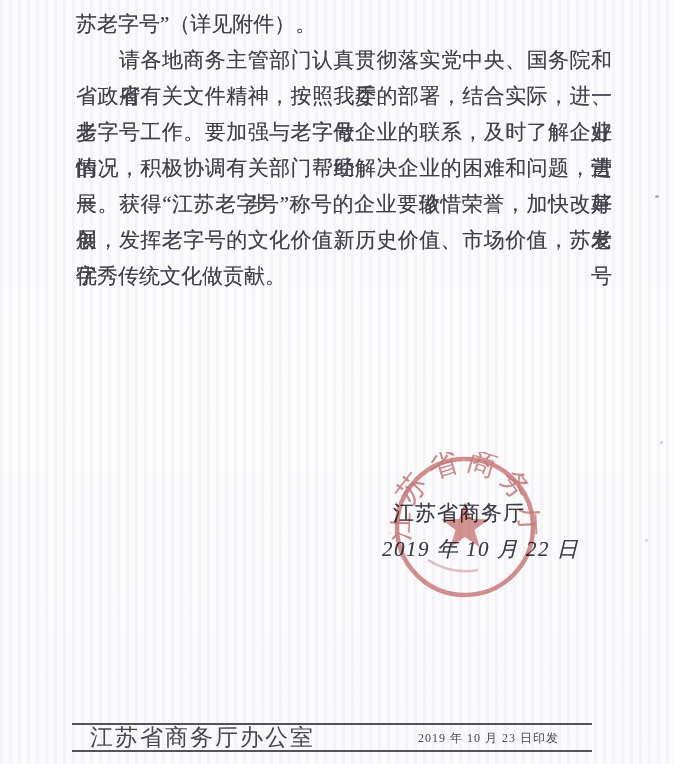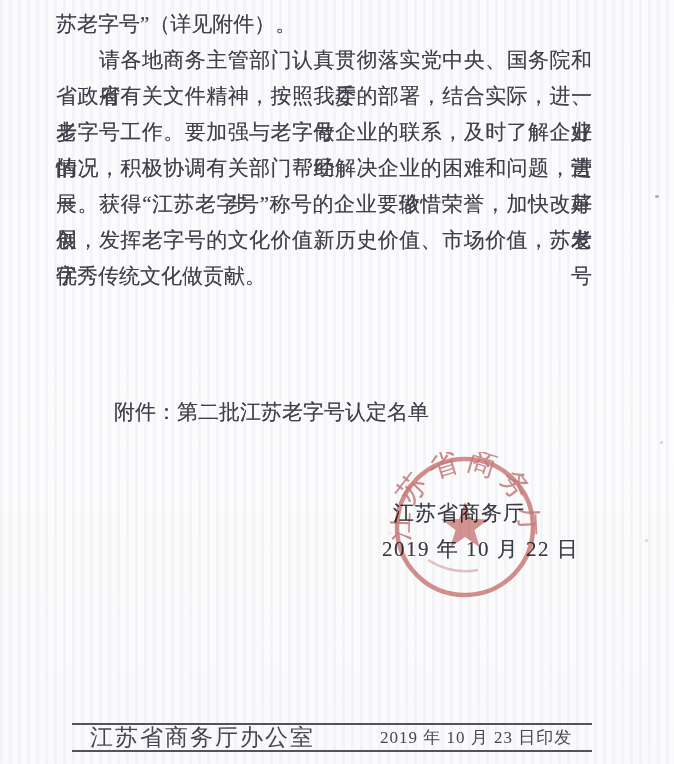--- a/index.html
+++ b/index.html
@@ -17,21 +17,21 @@
         rgba(214, 220, 231, 0.22) 0px,
         rgba(214, 220, 231, 0.22) 3px,
         rgba(255, 255, 255, 0) 3px,
         rgba(255, 255, 255, 0) 9px),
       linear-gradient(180deg, #fbfbfd 0%, #fcfcfd 55%, #fafafc 100%);
     font-family: "Liberation Serif", "DejaVu Serif", serif;
     color: #3e3e45;
   }
   .body-text {
     position: absolute;
-    left: 56px;
+    left: 76px;
     top: 6px;
     width: 536px;
   }
   .line {
     height: 36px;
     line-height: 36px;
     font-size: 21px;
     color: #40404a;
     text-shadow: 0 0 0.6px rgba(70, 70, 82, 0.55);
     white-space: nowrap;
@@ -68,20 +68,21 @@
   .sig-date {
     position: absolute;
     left: 382px;
     top: 535px;
     font-size: 21px;
     letter-spacing: 1.5px;
     color: #3b3b44;
     text-shadow: 0 0 0.6px rgba(70, 70, 82, 0.55);
     white-space: nowrap;
     z-index: 2;
+    font-style: italic;
   }
   .seal {
     position: absolute;
     left: 390px;
     top: 452px;
     width: 150px;
     height: 150px;
     mix-blend-mode: multiply;
     opacity: 0.92;
     z-index: 3;
@@ -101,23 +102,23 @@
     left: 90px;
     top: 728px;
     font-size: 23px;
     line-height: 20px;
     letter-spacing: 2px;
     color: #46464e;
     white-space: nowrap;
   }
   .footer-print {
     position: absolute;
-    left: 380px;
+    left: 418px;
     top: 728px;
-    font-size: 17px;
+    font-size: 12px;
     line-height: 20px;
     letter-spacing: 1px;
     color: #46464e;
     white-space: nowrap;
   }
   .speck {
     position: absolute;
     background: rgba(110, 112, 122, 0.55);
     border-radius: 50%;
   }
@@ -134,21 +135,20 @@
     <div class="line">苏老字号”（详见附件）。</div>
     <div class="line full indent">请各地商务主管部门认真贯彻落实党中央、国务院和省委、</div>
     <div class="line full">省政府有关文件精神，按照我厅的部署，结合实际，进一步做好</div>
     <div class="line full">老字号工作。要加强与老字号企业的联系，及时了解企业的经营</div>
     <div class="line full">情况，积极协调有关部门帮助解决企业的困难和问题，进一步做好</div>
     <div class="line full">展。获得“江苏老字号”称号的企业要珍惜荣誉，加快改革创新发</div>
     <div class="line full">展，发挥老字号的文化价值、历史价值、市场价值，苏老字号</div>
     <div class="line">优秀传统文化做贡献。</div>
   </div>
 
-  <div class="attachment">附件：第二批江苏老字号认定名单</div>
 
   <div class="sig-org">江苏省商务厅</div>
   <div class="sig-date">2019 年 10 月 22 日</div>
 
   <svg class="seal" viewBox="0 0 150 150" width="150" height="150" xmlns="http://www.w3.org/2000/svg">
     <defs>
       <path id="sealArc" d="M 22,93 A 56,56 0 1 1 128,93" fill="none"></path>
     </defs>
     <circle cx="75" cy="75" r="68" fill="none" stroke="#cd7673" stroke-width="4.5" opacity="0.88"></circle>
     <polygon points="75,50 80.9,66.9 98.8,67.3 84.5,78.1 89.7,95.2 75,85 60.3,95.2 65.5,78.1 51.2,67.3 69.1,66.9" fill="#c96f6c" opacity="0.8"></polygon>

